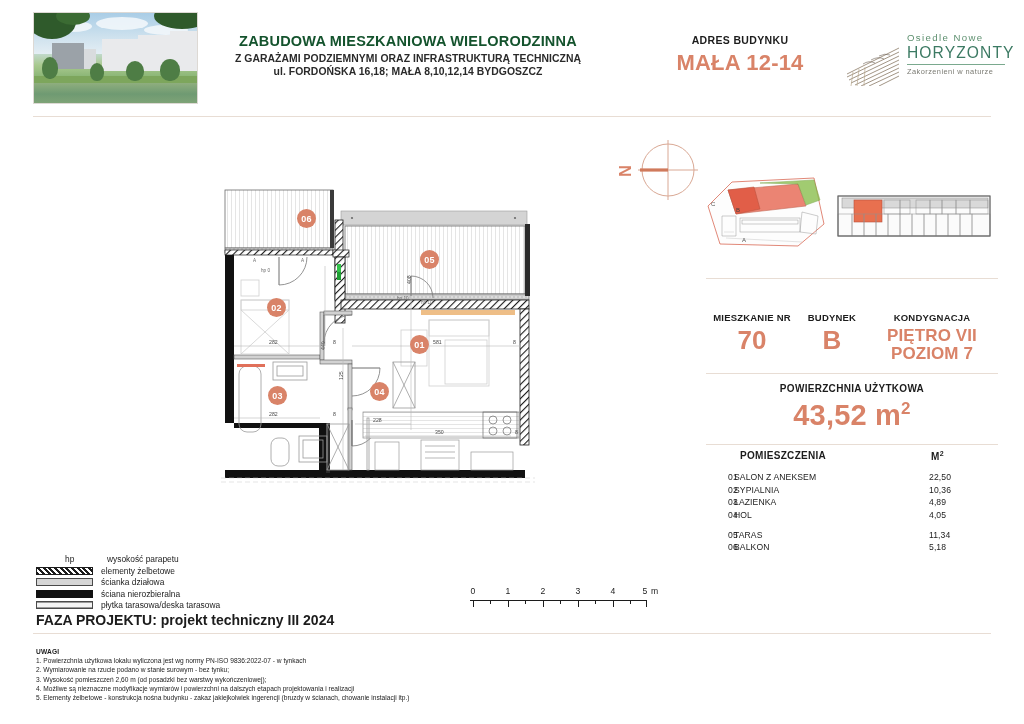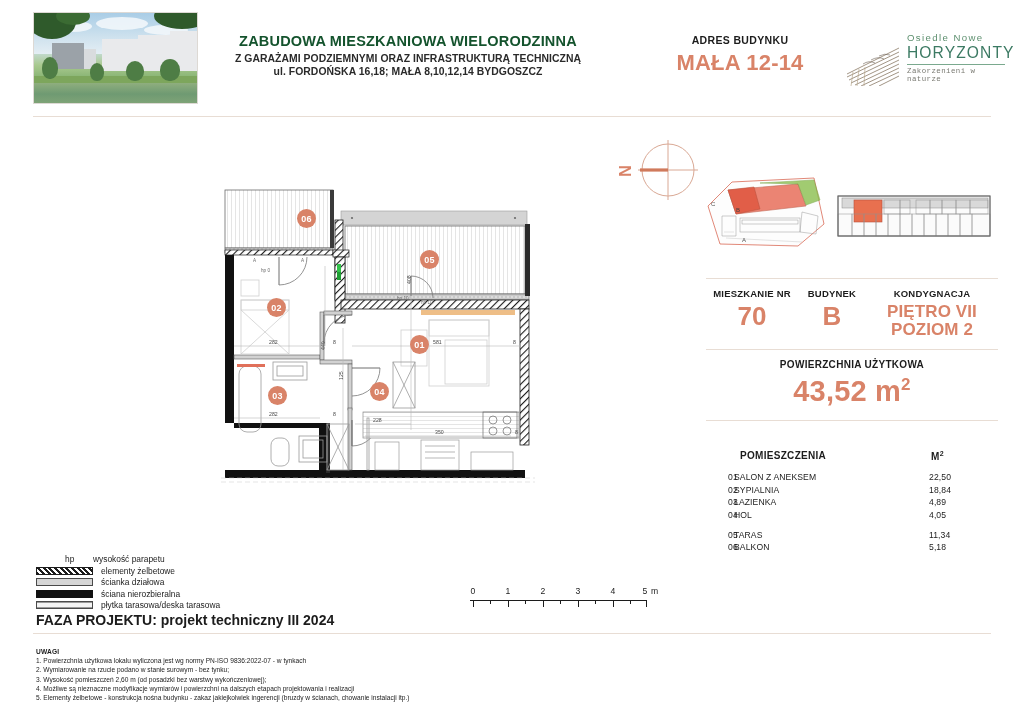--- a/index.html
+++ b/index.html
@@ -58,21 +58,21 @@
     font-size: 22px; font-weight: 700; color: #d98368;
     margin-top: 4px; letter-spacing: .2px;
   }
 
   #logo-block { position: absolute; left: 845px; top: 32px; width: 160px; height: 58px; }
   #logo-mark { position: absolute; left: 0; top: 2px; width: 56px; height: 52px; }
   #logo-text { position: absolute; left: 62px; top: 0; width: 98px; text-align: left; }
   #logo-l1 { font-size: 9.6px; color: #5c8f6e; letter-spacing: 1.4px; }
   #logo-l2 { font-size: 15.6px; color: #3c7a63; letter-spacing: 1.1px; margin-top: 1px; }
   #logo-rule { height:1px; background:#7aa98e; margin: 2px 0 2px 0; }
-  #logo-l3 { font-size: 7.4px; color: #7a7a72; letter-spacing: .45px; font-family: Liberation Mono, monospace; }
+  #logo-l3 { font-size: 7.4px; color: #7a7a72; letter-spacing: .45px; }
 
   #header-rule {
     position: absolute; left: 33px; top: 116px; width: 958px; height: 1px;
     background: #e8ddd4;
   }
 
   
   #plan-area { position: absolute; left: 215px; top: 180px; width: 380px; height: 330px; }
   #plan-svg { display:block; }
 
@@ -93,21 +93,21 @@
 
   
   #site-key { position: absolute; left: 702px; top: 172px; width: 128px; height: 82px; }
   #floor-key { position: absolute; left: 836px; top: 178px; width: 156px; height: 68px; }
 
   
   #info-panel { position: absolute; left: 706px; top: 278px; width: 292px; }
   .panel-rule { height: 1px; background: #e8ddd4; }
 
   #unit-row { display: flex; padding: 9px 0 10px 0; }
-  .unit-cell { text-align: center; }
+  .unit-cell { text-align: center; margin-top: 24px; }
   .unit-cell.c1 { width: 92px; }
   .unit-cell.c2 { width: 68px; }
   .unit-cell.c3 { width: 132px; }
   .unit-label { font-size: 9.5px; font-weight: 700; color: #1c1c1c; letter-spacing: .2px; }
   .unit-value { font-size: 26px; font-weight: 700; color: #d98368; margin-top: 4px; line-height: 1.05; }
   .unit-value.small { font-size: 17px; letter-spacing: .1px; }
   .unit-value.small .l2 { display: block; }
 
   #area-row { padding: 9px 0 12px 0; text-align: center; }
   #area-label { font-size: 10px; font-weight: 700; color: #1c1c1c; letter-spacing: .3px; }
@@ -135,21 +135,21 @@
   .leg-swatch { width: 57px; height: 8px; margin-right: 8px; }
   .leg-text { font-size: 8.4px; color: #1c1c1c; }
   .sw-rc {
     background: repeating-linear-gradient(45deg, #1c1c1c 0 2px, #fff 2px 4px);
     border: 1px solid #1c1c1c;
   }
   .sw-part { background: #d6d6d6; border: 1px solid #4a4a4a; }
   .sw-solid { background: #111; }
   .sw-deck { background: #f4f4f4; border: 1px solid #4a4a4a;
     box-shadow: inset 0 3px 0 -2px #9a9a9a, inset 0 -3px 0 -2px #9a9a9a; }
-  #leg-hp { display:flex; height: 13px; align-items:center; }
+  #leg-hp { display:flex; height: 13px; align-items:center;gap:14px; }
   #leg-hp .k { width: 28px; margin-left: 29px; font-size: 8.4px; }
   #leg-hp .v { font-size: 8.4px; }
   #faza { position: absolute; left: 36px; top: 612px; font-size: 14px; font-weight: 700; }
 
   
   #scalebar { position: absolute; left: 470px; top: 586px; width: 190px; height: 26px; }
   .sb-num { position: absolute; top: 0; font-size: 8.6px; transform: translateX(-50%); }
   .sb-unit { position: absolute; top: 0; font-size: 8.6px; }
   .sb-line { position: absolute; left: 0; top: 14px; width: 177px; height: 1px; background: #1c1c1c; }
   .sb-tick { position: absolute; top: 14px; width: 1px; background: #1c1c1c; }
@@ -471,21 +471,21 @@
         <div class="unit-value">70</div>
       </div>
       <div class="unit-cell c2">
         <div class="unit-label">BUDYNEK</div>
         <div class="unit-value">B</div>
       </div>
       <div class="unit-cell c3">
         <div class="unit-label">KONDYGNACJA</div>
         <div class="unit-value small">
           <span class="l2">PIĘTRO VII</span>
-          <span class="l2">POZIOM 2</span>
+          <span class="l2">POZIOM 7</span>
         </div>
       </div>
     </div>
     <div class="panel-rule"></div>
     <div id="area-row">
       <div id="area-label">POWIERZCHNIA UŻYTKOWA</div>
       <div id="area-value">
         <span>43,52 m</span><sup>2</sup>
       </div>
     </div>
@@ -501,21 +501,21 @@
     </div>
 
     <div class="sched-row">
       <div class="s-no">01</div>
       <div class="s-name">SALON Z ANEKSEM</div>
       <div class="s-area">22,50</div>
     </div>
     <div class="sched-row">
       <div class="s-no">02</div>
       <div class="s-name">SYPIALNIA</div>
-      <div class="s-area">18,84</div>
+      <div class="s-area">10,36</div>
     </div>
     <div class="sched-row">
       <div class="s-no">03</div>
       <div class="s-name">ŁAZIENKA</div>
       <div class="s-area">4,89</div>
     </div>
     <div class="sched-row">
       <div class="s-no">04</div>
       <div class="s-name">HOL</div>
       <div class="s-area">4,05</div>

